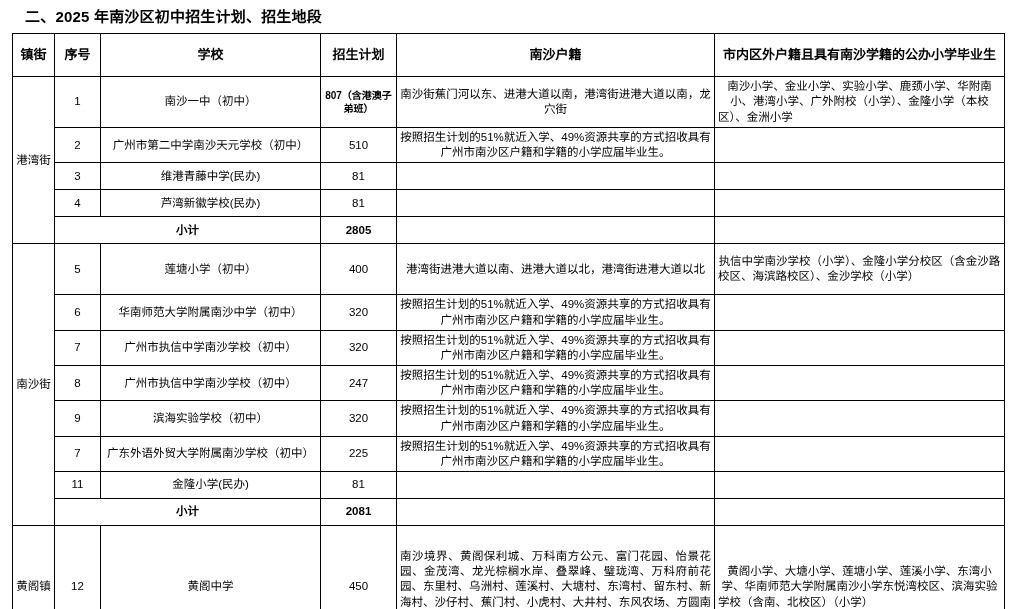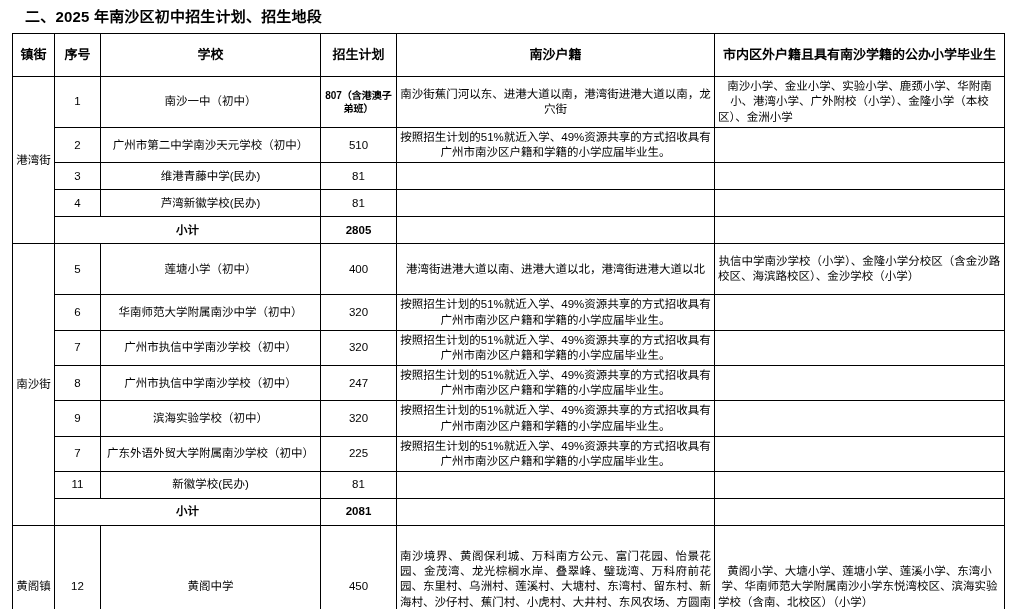--- a/index.html
+++ b/index.html
@@ -205,21 +205,21 @@
       </tr>
       <tr class="r-mid">
         <td>7</td>
         <td class="school">广东外语外贸大学附属南沙学校（初中）</td>
         <td class="plan-num">225</td>
         <td class="hukou">按照招生计划的51%就近入学、49%资源共享的方式招收具有广州市南沙区户籍和学籍的小学应届毕业生。</td>
         <td class="xueji"></td>
       </tr>
       <tr class="r-short">
         <td>11</td>
-        <td class="school">新徽学校(民办)</td>
+        <td class="school">金隆小学(民办)</td>
         <td class="plan-num">81</td>
         <td class="hukou"></td>
         <td class="xueji"></td>
       </tr>
       <tr class="r-sub">
         <td class="subtotal-label" colspan="2">小计</td>
         <td class="plan-num">2081</td>
         <td class="hukou"></td>
         <td class="xueji"></td>
       </tr>

